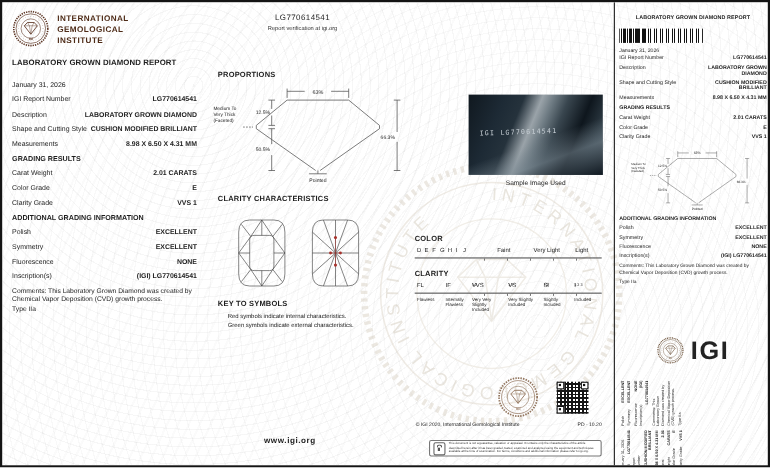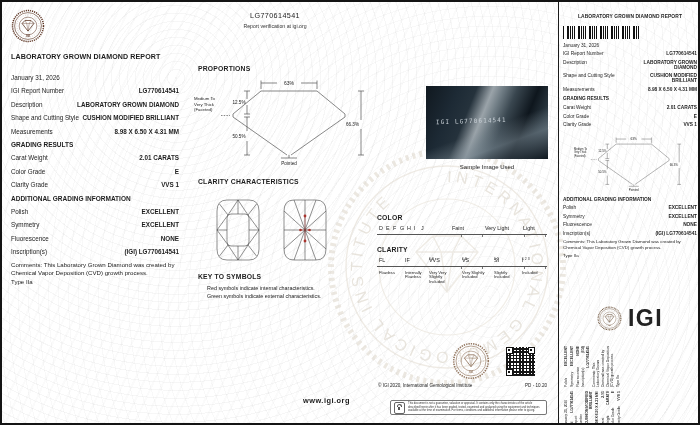--- a/index.html
+++ b/index.html
@@ -59,21 +59,21 @@
   .qr .f1{left:0;top:0}.qr .f2{right:0;top:0}.qr .f3{left:0;bottom:0}
   .copyrow{position:absolute;left:376px;top:381px;width:169px;display:flex;justify-content:space-between;
            font-size:4.6px;color:#222;}
   .disc{position:absolute;left:388px;top:398px;width:157px;height:15px;border:.5px solid #777;border-radius:2px;
         display:flex;align-items:center;padding:1px 3px;box-sizing:border-box;background:#fff;}
   .lockbox{width:9px;height:10px;border:.8px solid #666;border-radius:2px;position:relative;margin-right:3px;flex:none;}
   .lockbox::before{content:"";position:absolute;left:2.4px;top:1.4px;width:3px;height:2.6px;
       border:.8px solid #555;border-bottom:none;border-radius:2.5px 2.5px 0 0;}
   .lockbox::after{content:"";position:absolute;left:3.1px;top:4.6px;width:1.6px;height:2.6px;background:#555;}
   .disc-text{font-size:2.7px;line-height:1.35;color:#333;}
-  .website{position:absolute;left:238px;top:394px;width:110px;text-align:right;font-weight:bold;
+  .website{position:absolute;left:238px;top:394px;width:110px;text-align:left;font-weight:bold;
            font-size:7.4px;letter-spacing:.5px;}
   .wm{position:absolute;left:318px;top:138px;opacity:.55;pointer-events:none;}
   .vline{position:absolute;left:556px;top:0;width:1.4px;height:425px;background:#1a1a1a;}
   
   .panel-right{position:absolute;left:561px;top:4px;width:134px;font-size:4.8px;}
   .stub-title{text-align:center;font-weight:bold;font-size:4.9px;margin-top:8px;letter-spacing:.1px;}
   .barcode{width:76px;height:13px;margin-top:7px;background:
      repeating-linear-gradient(90deg,#111 0 1px,#fff 1px 1.8px,#111 1.8px 2.3px,#fff 2.3px 3.7px,#111 3.7px 4.9px,#fff 4.9px 5.5px);}
   .stub-date{font-size:4.7px;margin-top:3.5px;}
   .srow{display:flex;justify-content:space-between;align-items:baseline;margin-top:3.6px;}
@@ -165,20 +165,25 @@
       <textPath href="#wmpath">INTERNATIONAL GEMOLOGICAL INSTITUTE</textPath>
     </text>
     <path d="M96 112 L113 96 H141 L158 112 L127 152 Z M96 112 H158 M113 96 L121 112 M141 96 L133 112 M121 112 L127 152 M133 112 L127 152" fill="none" stroke="#e3ddd2" stroke-width="1.4"></path>
   </svg>
 
   <div class="panel-left">
     <div class="logo-row">
       <svg width="34" height="34" viewBox="0 0 40 40" style="color:#5a3220">
           <use href="#sym-seal"></use>
         </svg>
+      <div class="brand">
+        <div>INTERNATIONAL</div>
+        <div>GEMOLOGICAL</div>
+        <div>INSTITUTE</div>
+      </div>
     </div>
     <div class="lgd-title">LABORATORY GROWN DIAMOND REPORT</div>
     <div class="rows">
       <div class="row">
           <span>January 31, 2026</span>
         </div>
       <div class="row">
         <span>IGI Report Number</span>
         <span class="v">LG770614541</span>
         </div>

